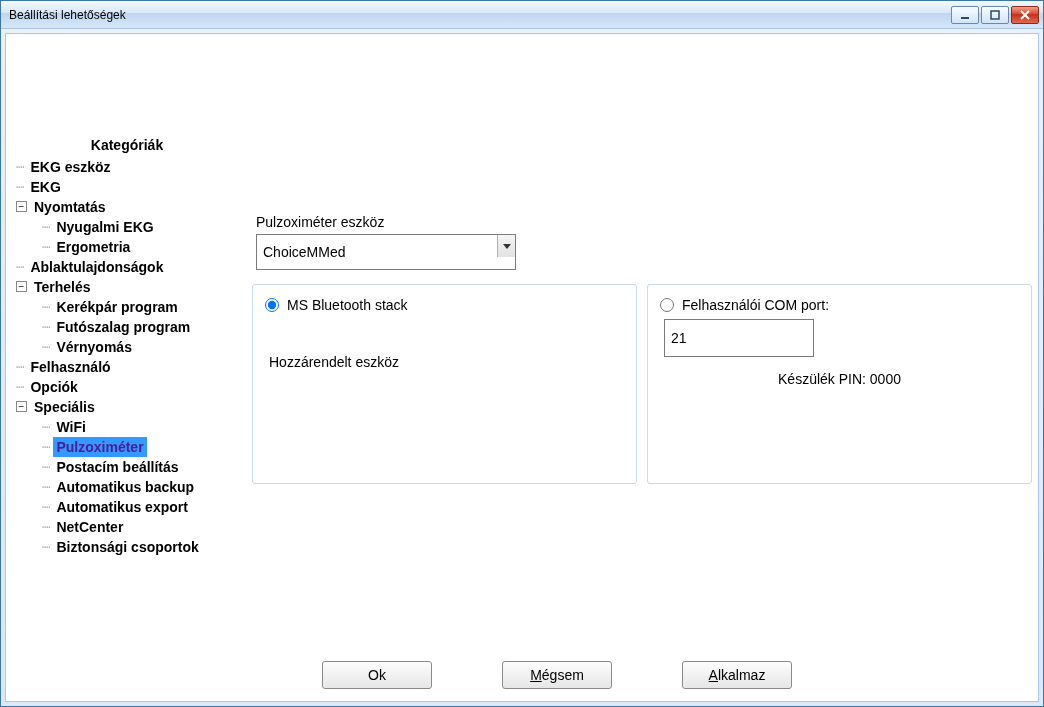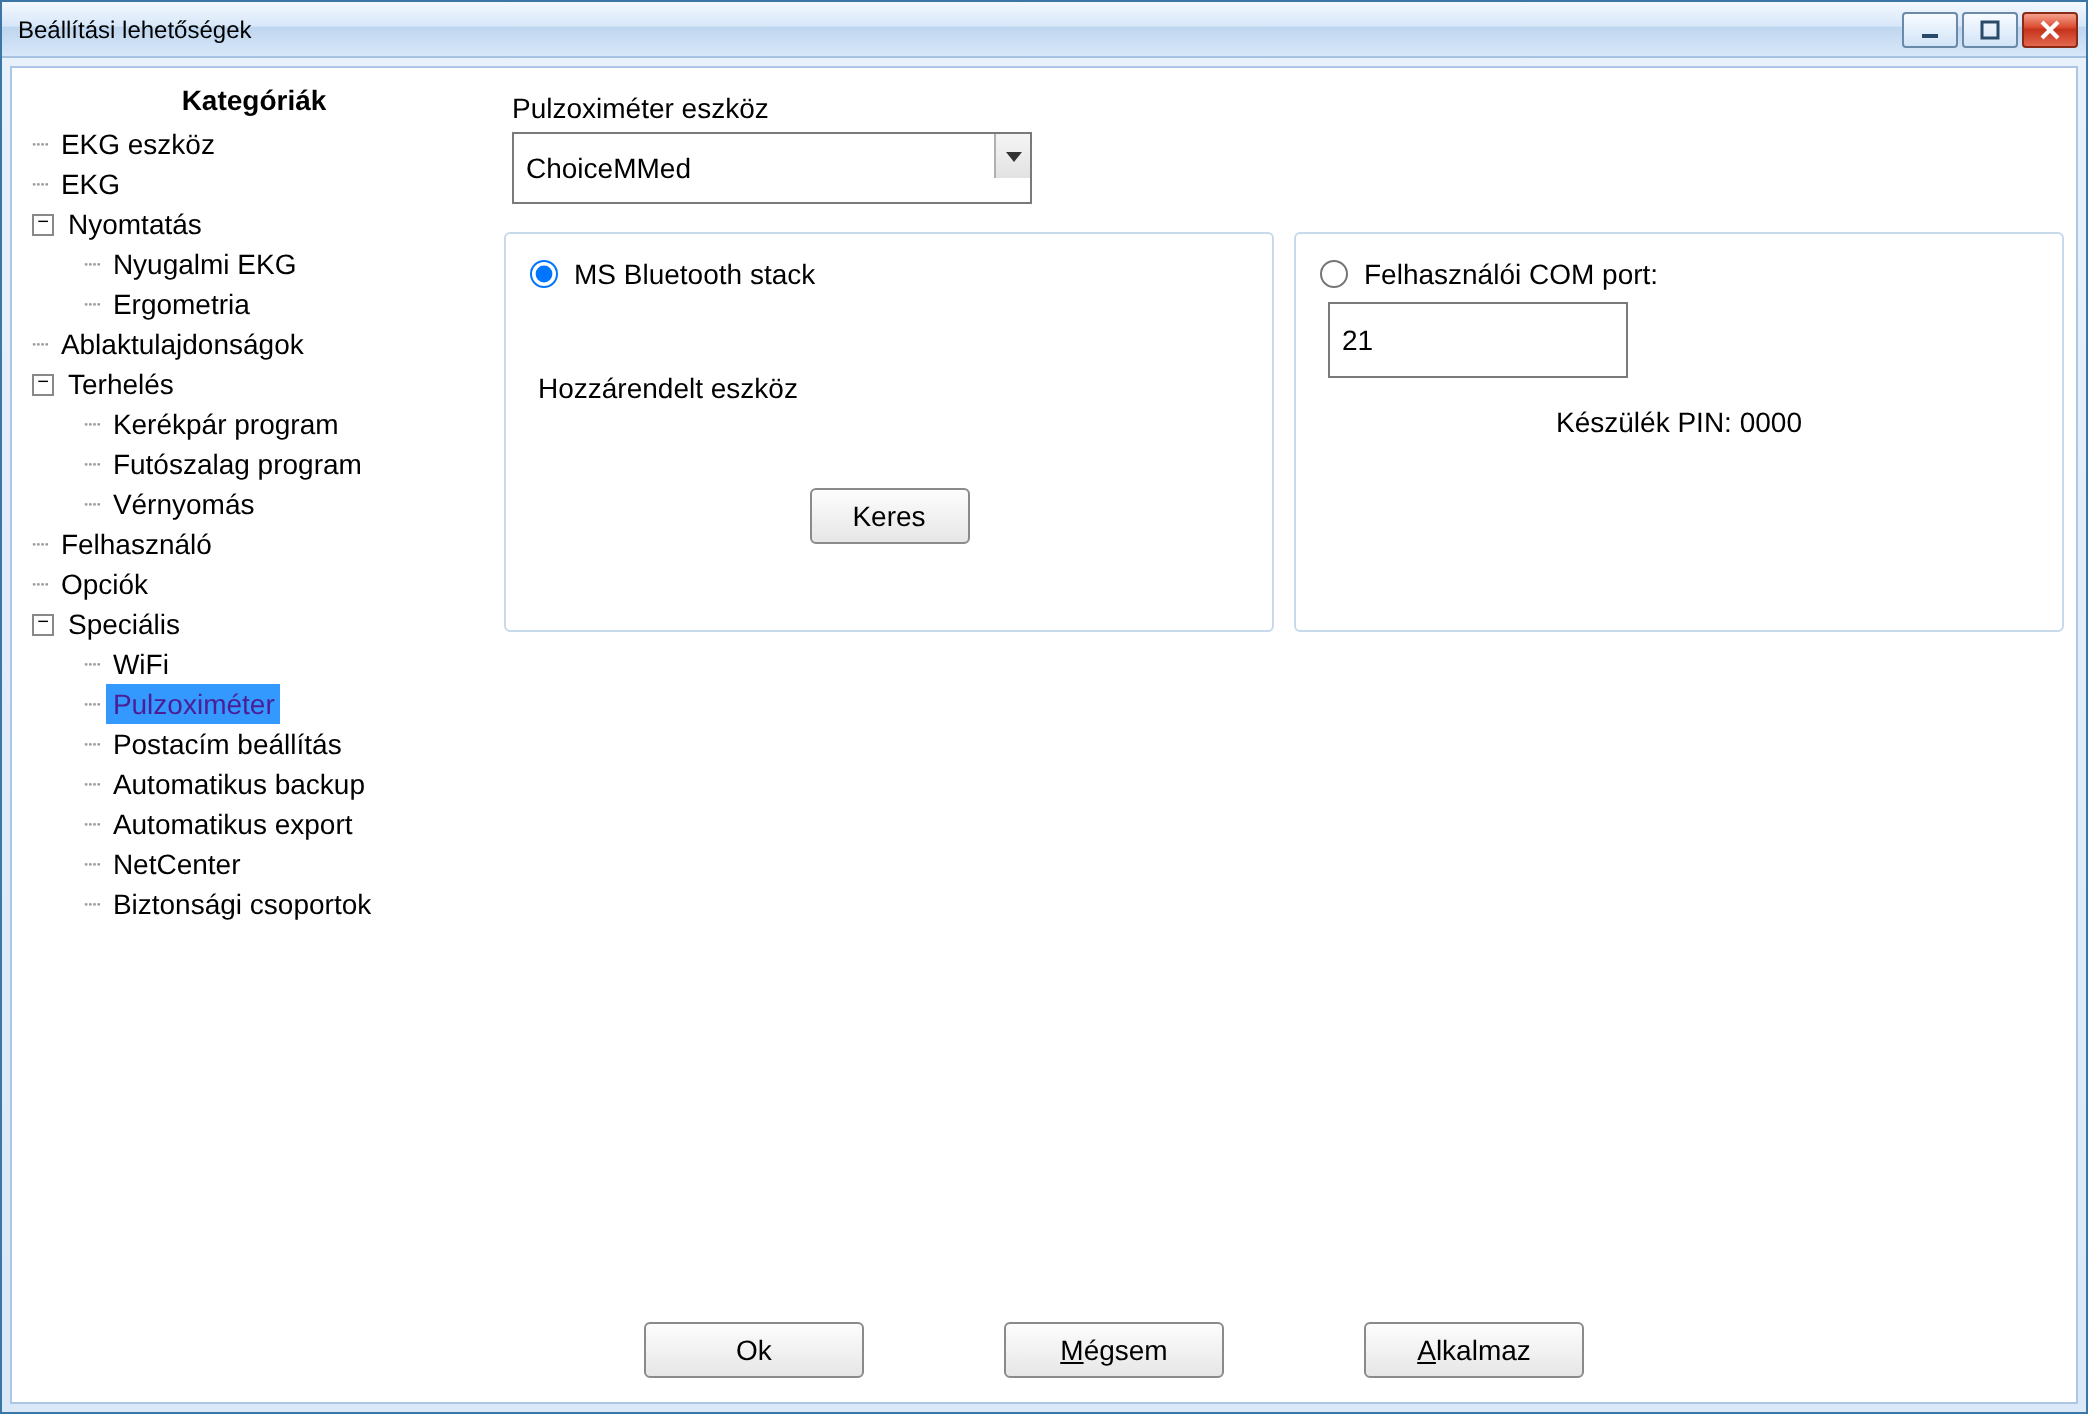--- a/index.html
+++ b/index.html
@@ -58,20 +58,21 @@
     background: #fff;
     border: 1px solid #adc6e6;
     padding: 6px;
     display: flex;
     flex-direction: column;
   }
   .content-row {
     flex: 1;
     display: flex;
     gap: 10px;
+    align-items: center;
   }
   .sidebar {
     width: 230px;
     background: #fff;
     display: flex;
     flex-direction: column;
   }
   .sidebar-header {
     text-align: center;
     font-weight: bold;
@@ -103,20 +104,21 @@
     display: inline-flex;
     align-items: center;
     justify-content: center;
     font-size: 10px;
     line-height: 1;
     margin: 0 4px 0 0;
     background: #fff;
   }
   .tree-label {
     padding: 0 3px;
+    font-weight: bold;
   }
   .tree-label.selected {
     background: #3399ff;
     color: #4c1d95;
   }
 
   .main {
     flex: 1;
     display: flex;
     flex-direction: column;
@@ -385,23 +387,20 @@
           </div>
         </div>
 
         <div class="panels">
           <div class="groupbox" style="flex:1">
             <label class="radio-row">
               <input type="radio" name="conn" checked="" style="">
               <span>MS Bluetooth stack</span>
             </label>
             <div class="sublabel">Hozzárendelt eszköz</div>
-            <div class="btn-row-center">
-              <button class="btn">Keres</button>
-            </div>
           </div>
 
           <div class="groupbox" style="flex:1">
             <label class="radio-row">
               <input type="radio" name="conn" style="">
               <span>Felhasználói COM port:</span>
             </label>
             <input class="text-input" value="21" style="">
             <div class="pin-label">Készülék PIN: 0000</div>
           </div>

